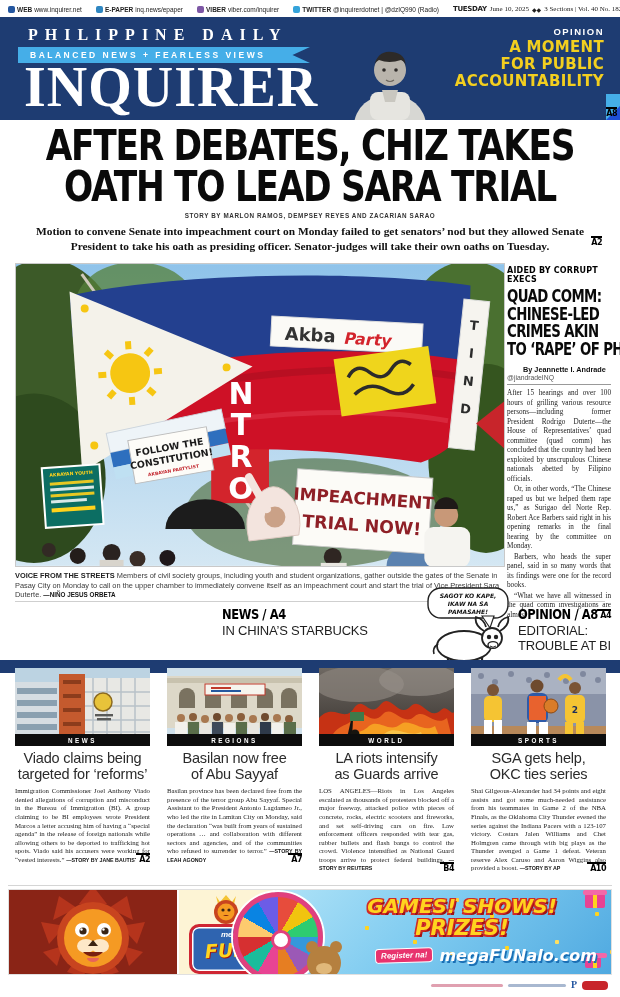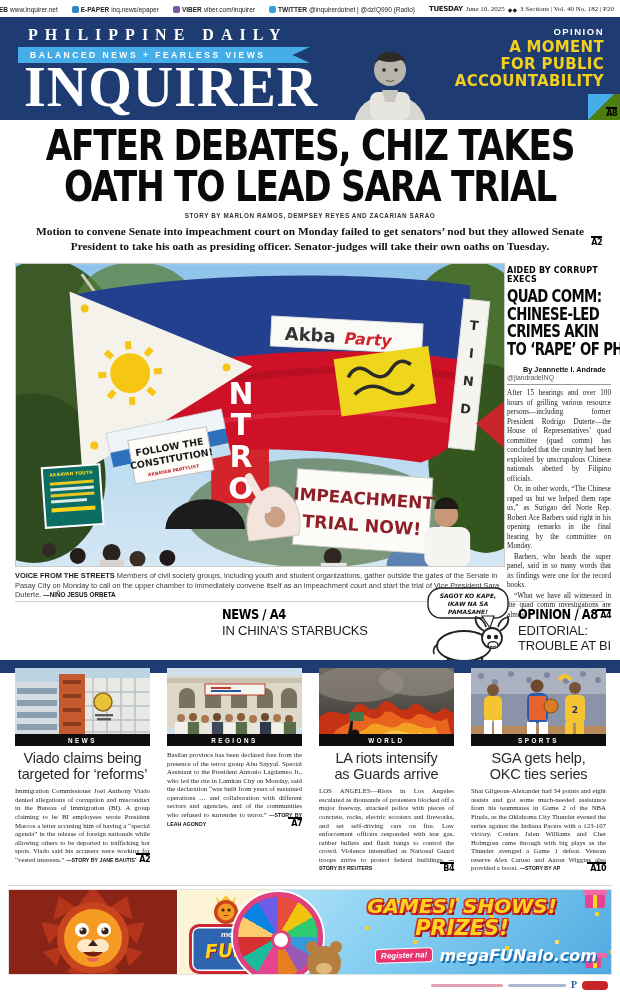--- a/index.html
+++ b/index.html
@@ -1,40 +1,40 @@
 <!DOCTYPE html>
 <html><head>
 <meta charset="utf-8">
 <style>
   html,body{margin:0;padding:0;background:#e8e8e8;}
   .page{position:relative;width:620px;height:997px;background:#fff;overflow:hidden;
         font-family:"Liberation Sans",sans-serif;color:#111;}
   .abs{position:absolute;}
   
-  #topbar{top:2px;left:8px;right:6px;height:14px;display:flex;align-items:center;font-size:6.5px;color:#222;justify-content:flex-end;}
+  #topbar{top:2px;left:8px;right:6px;height:14px;display:flex;align-items:center;font-size:6.5px;color:#222;}
   .tb-item{display:flex;align-items:center;margin-right:14px;white-space:nowrap;}
   .tb-ic{width:7px;height:7px;border-radius:2px;margin-right:2px;display:inline-block;}
   .tb-lab{font-weight:bold;margin-right:2px;}
   .tb-right{margin-left:auto;display:flex;align-items:center;white-space:nowrap;font-family:"Liberation Serif",serif;font-size:7px;}
   .tb-day{font-family:"DejaVu Sans",sans-serif;font-weight:bold;font-size:7px;letter-spacing:-.3px;margin-right:3px;}
   .tb-di{color:#222;font-size:6px;margin:0 3px;}
   
   #masthead{top:17px;left:0;right:0;height:103px;background:#1e3c72;}
   .pretitle{position:absolute;left:28px;top:9px;color:#fff;font-family:"Liberation Serif",serif;
             font-size:16px;letter-spacing:7px;font-weight:bold;white-space:nowrap;}
   .ribbon{position:absolute;left:18px;top:30px;width:292px;height:16px;background:#45aee8;
           clip-path:polygon(0 0,100% 0,94% 50%,100% 100%,0 100%);display:flex;align-items:center;}
   .ribbon span{color:#fff;font-weight:bold;font-size:8.5px;letter-spacing:2.5px;margin-left:12px;white-space:nowrap;}
   .mtitle{position:absolute;left:24px;top:38px;color:#fff;font-family:"Liberation Serif",serif;
           font-weight:bold;font-size:56px;letter-spacing:1px;}
   .op-sec{position:absolute;right:16px;top:9px;color:#fff;font-weight:bold;font-size:9.5px;letter-spacing:1.5px;text-align:right;}
   .op-line{color:#f3cf1f;font-family:"DejaVu Sans",sans-serif;font-weight:bold;font-size:15px;
            line-height:1.12;letter-spacing:.3px;}
   #op-block{position:absolute;right:16px;top:22px;text-align:right;}
-  .fold{position:absolute;right:0;bottom:0;width:32px;height:26px;background:#4d7c0f;}
+  .fold{position:absolute;right:0;bottom:0;width:14px;height:26px;background:#1d4ed8;}
   .fold svg{position:absolute;left:0;top:0;}
   .pageref{display:inline-block;border-top:2.5px solid #000;font-family:"DejaVu Sans",sans-serif;
            font-weight:bold;font-size:8px;letter-spacing:-.5px;padding-top:1px;line-height:1;color:#000;}
   .fold .pageref{position:absolute;right:3px;bottom:2px;}
   #mh-photo{position:absolute;right:188px;bottom:0;}
   
   #headblock{top:124px;left:0;right:0;text-align:center;}
   .h1line{font-family:"DejaVu Sans",sans-serif;font-weight:bold;font-size:40px;line-height:41px;
           letter-spacing:-1.5px;transform:scale(.86,1.06);transform-origin:center top;white-space:nowrap;color:#0a0a0a;}
   .lead-by{margin-top:6px;font-size:6.3px;font-weight:bold;color:#333;letter-spacing:.6px;}
@@ -465,20 +465,24 @@
             <rect x="69" y="54" width="11" height="14" fill="#5a6e4a"></rect>
           <rect x="81" y="55" width="11" height="13" fill="#e8e6df"></rect>
             <rect x="93" y="54" width="11" height="14" fill="#2e3a4a"></rect>
           <rect x="105" y="55" width="11" height="13" fill="#f2f1ec"></rect>
             <rect x="117" y="54" width="12" height="14" fill="#5a6e4a"></rect>
         </g>
         <rect x="0" y="68" width="135" height="10" fill="#b0aa9a"></rect>
       </svg>
       <div class="blabel">REGIONS</div>
     </div>
+    <div class="bhead">
+      <div>Basilan now free</div>
+      <div>of Abu Sayyaf</div>
+    </div>
     <div class="bbody">
       <span>Basilan province has been declared free from the presence of the terror group Abu Sayyaf. Special Assistant to the President Antonio Lagdameo Jr., who led the rite in Lamitan City on Monday, said the declaration “was built from years of sustained operations … and collaboration with different sectors and agencies, and of the communities who refused to surrender to terror.”</span>
       <span class="bcred">—STORY BY LEAH AGONOY</span>
       <span class="pageref bref">A7</span>
     </div>
   </div>
 
   <div class="bcol" style="left:319px;">
     <div class="bphoto">
       <svg width="135" height="78" viewBox="0 0 135 78">

